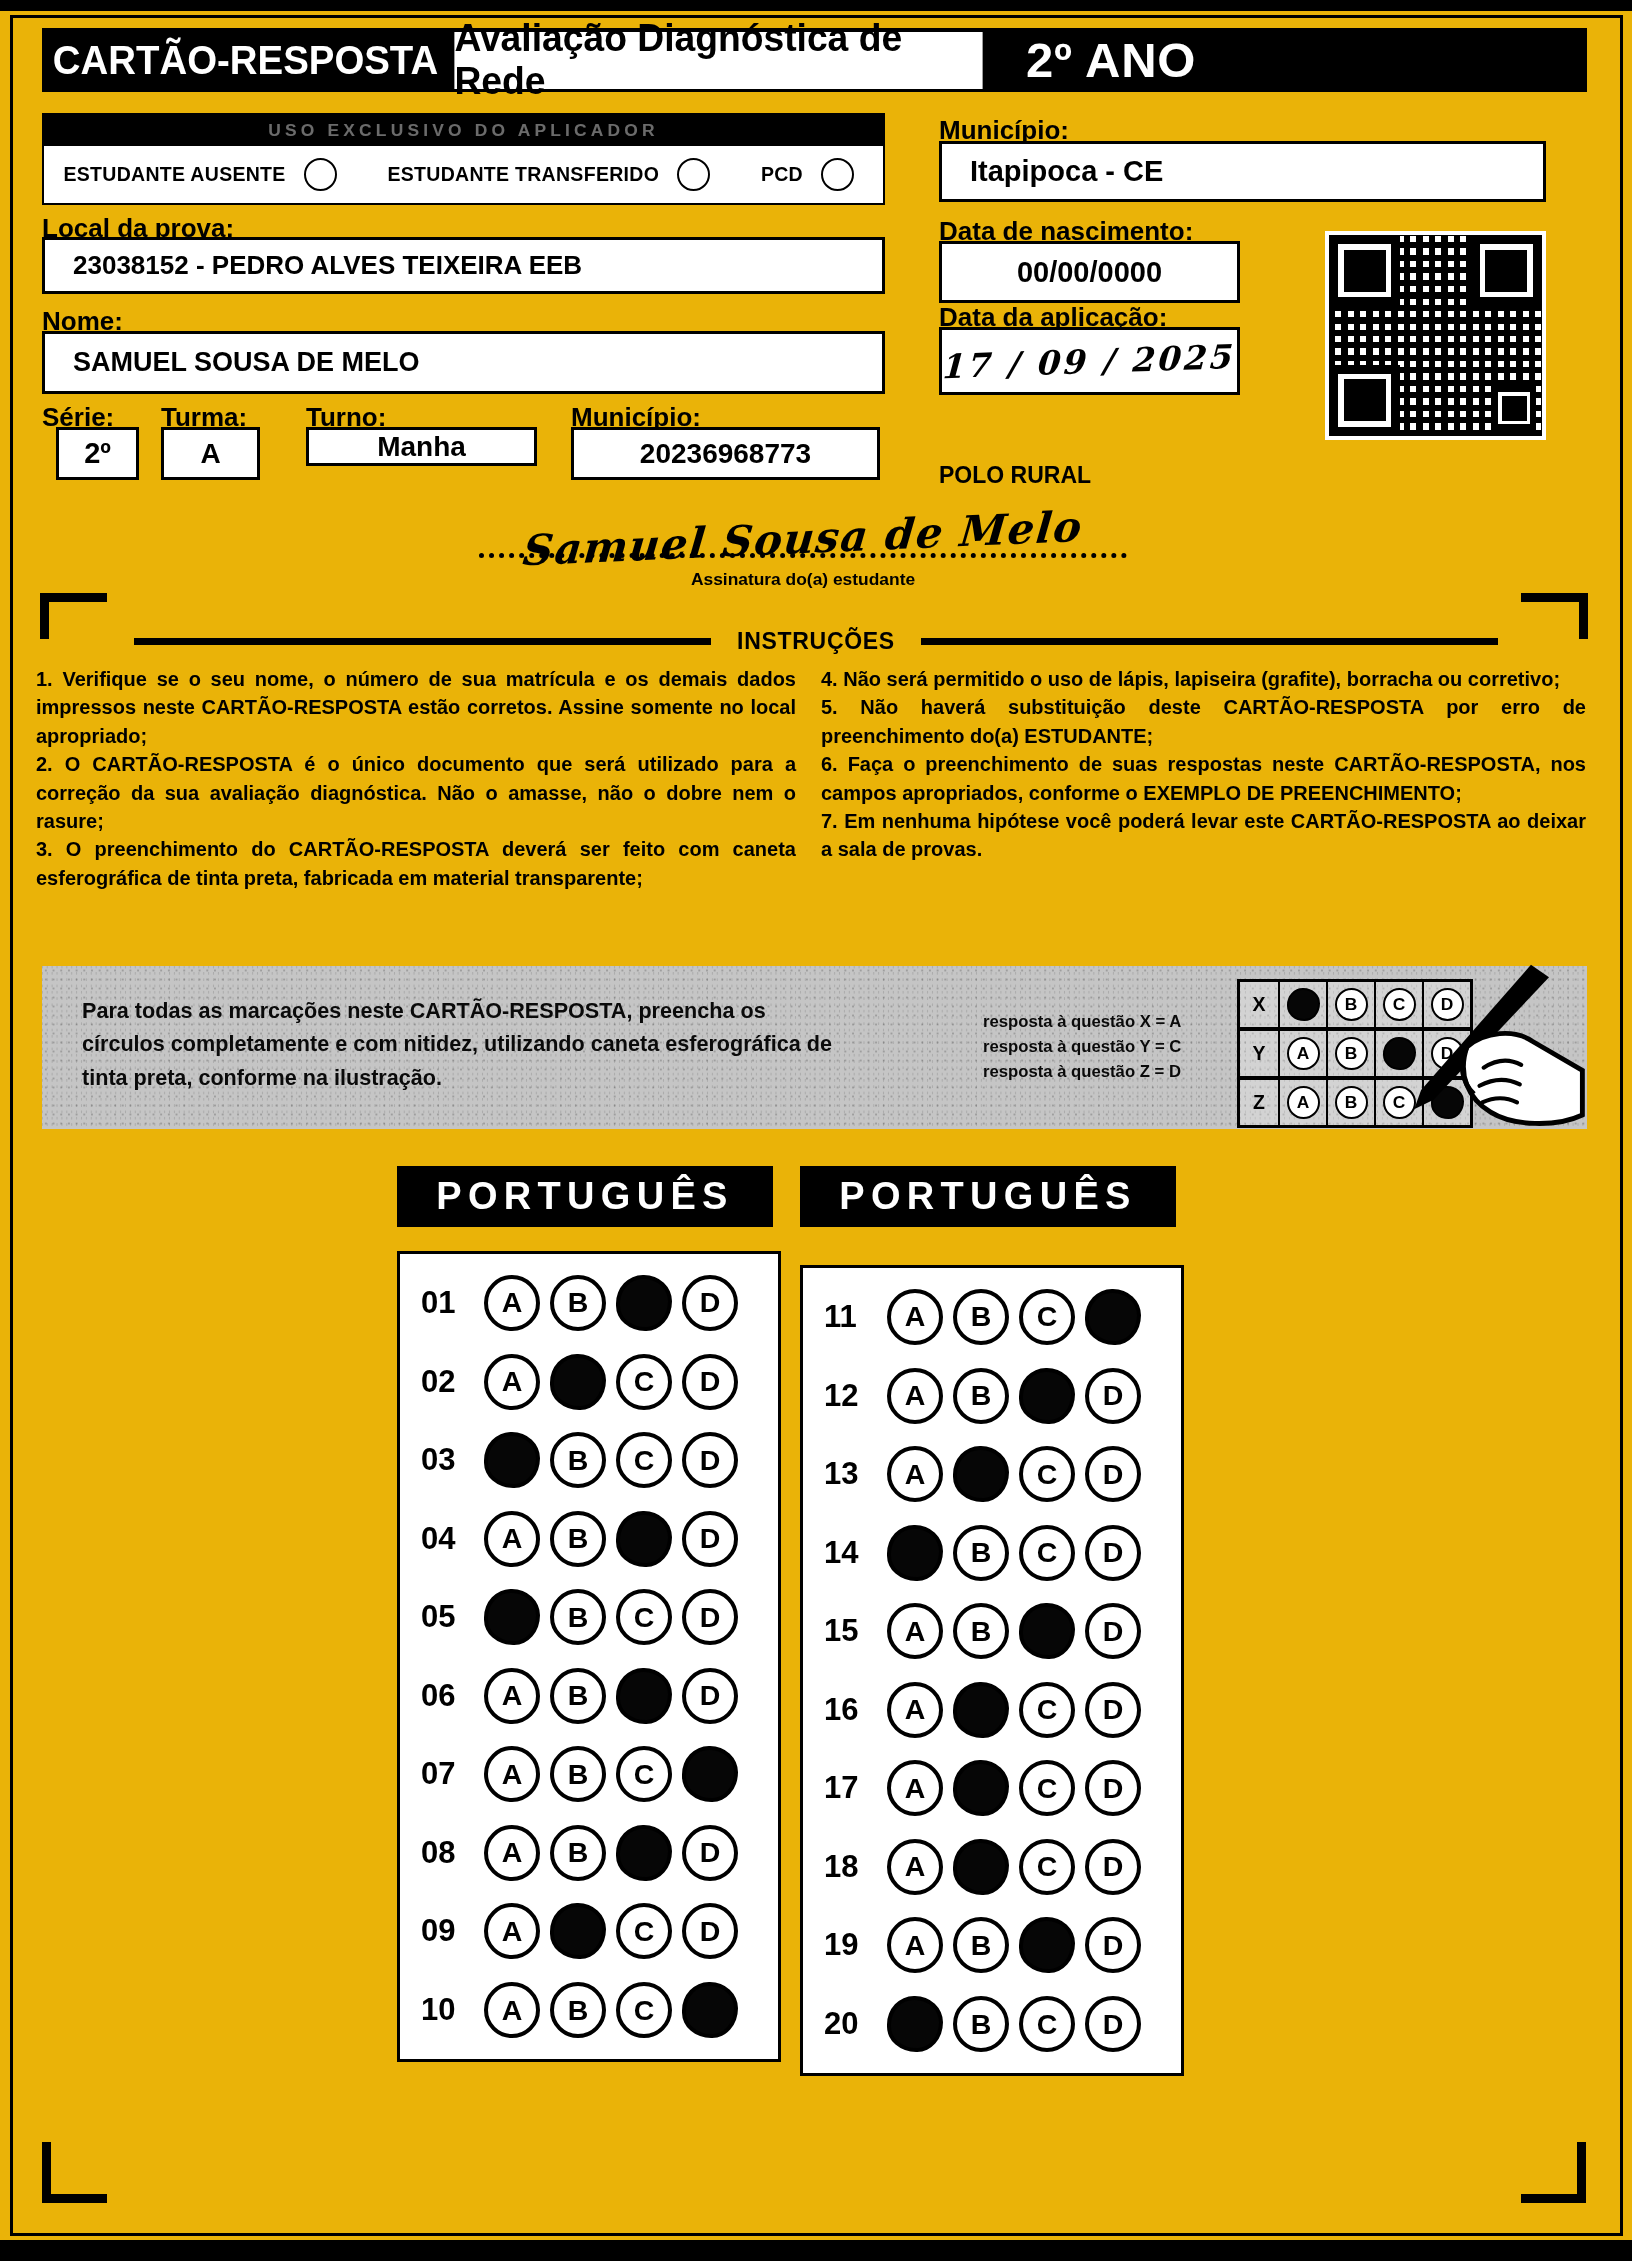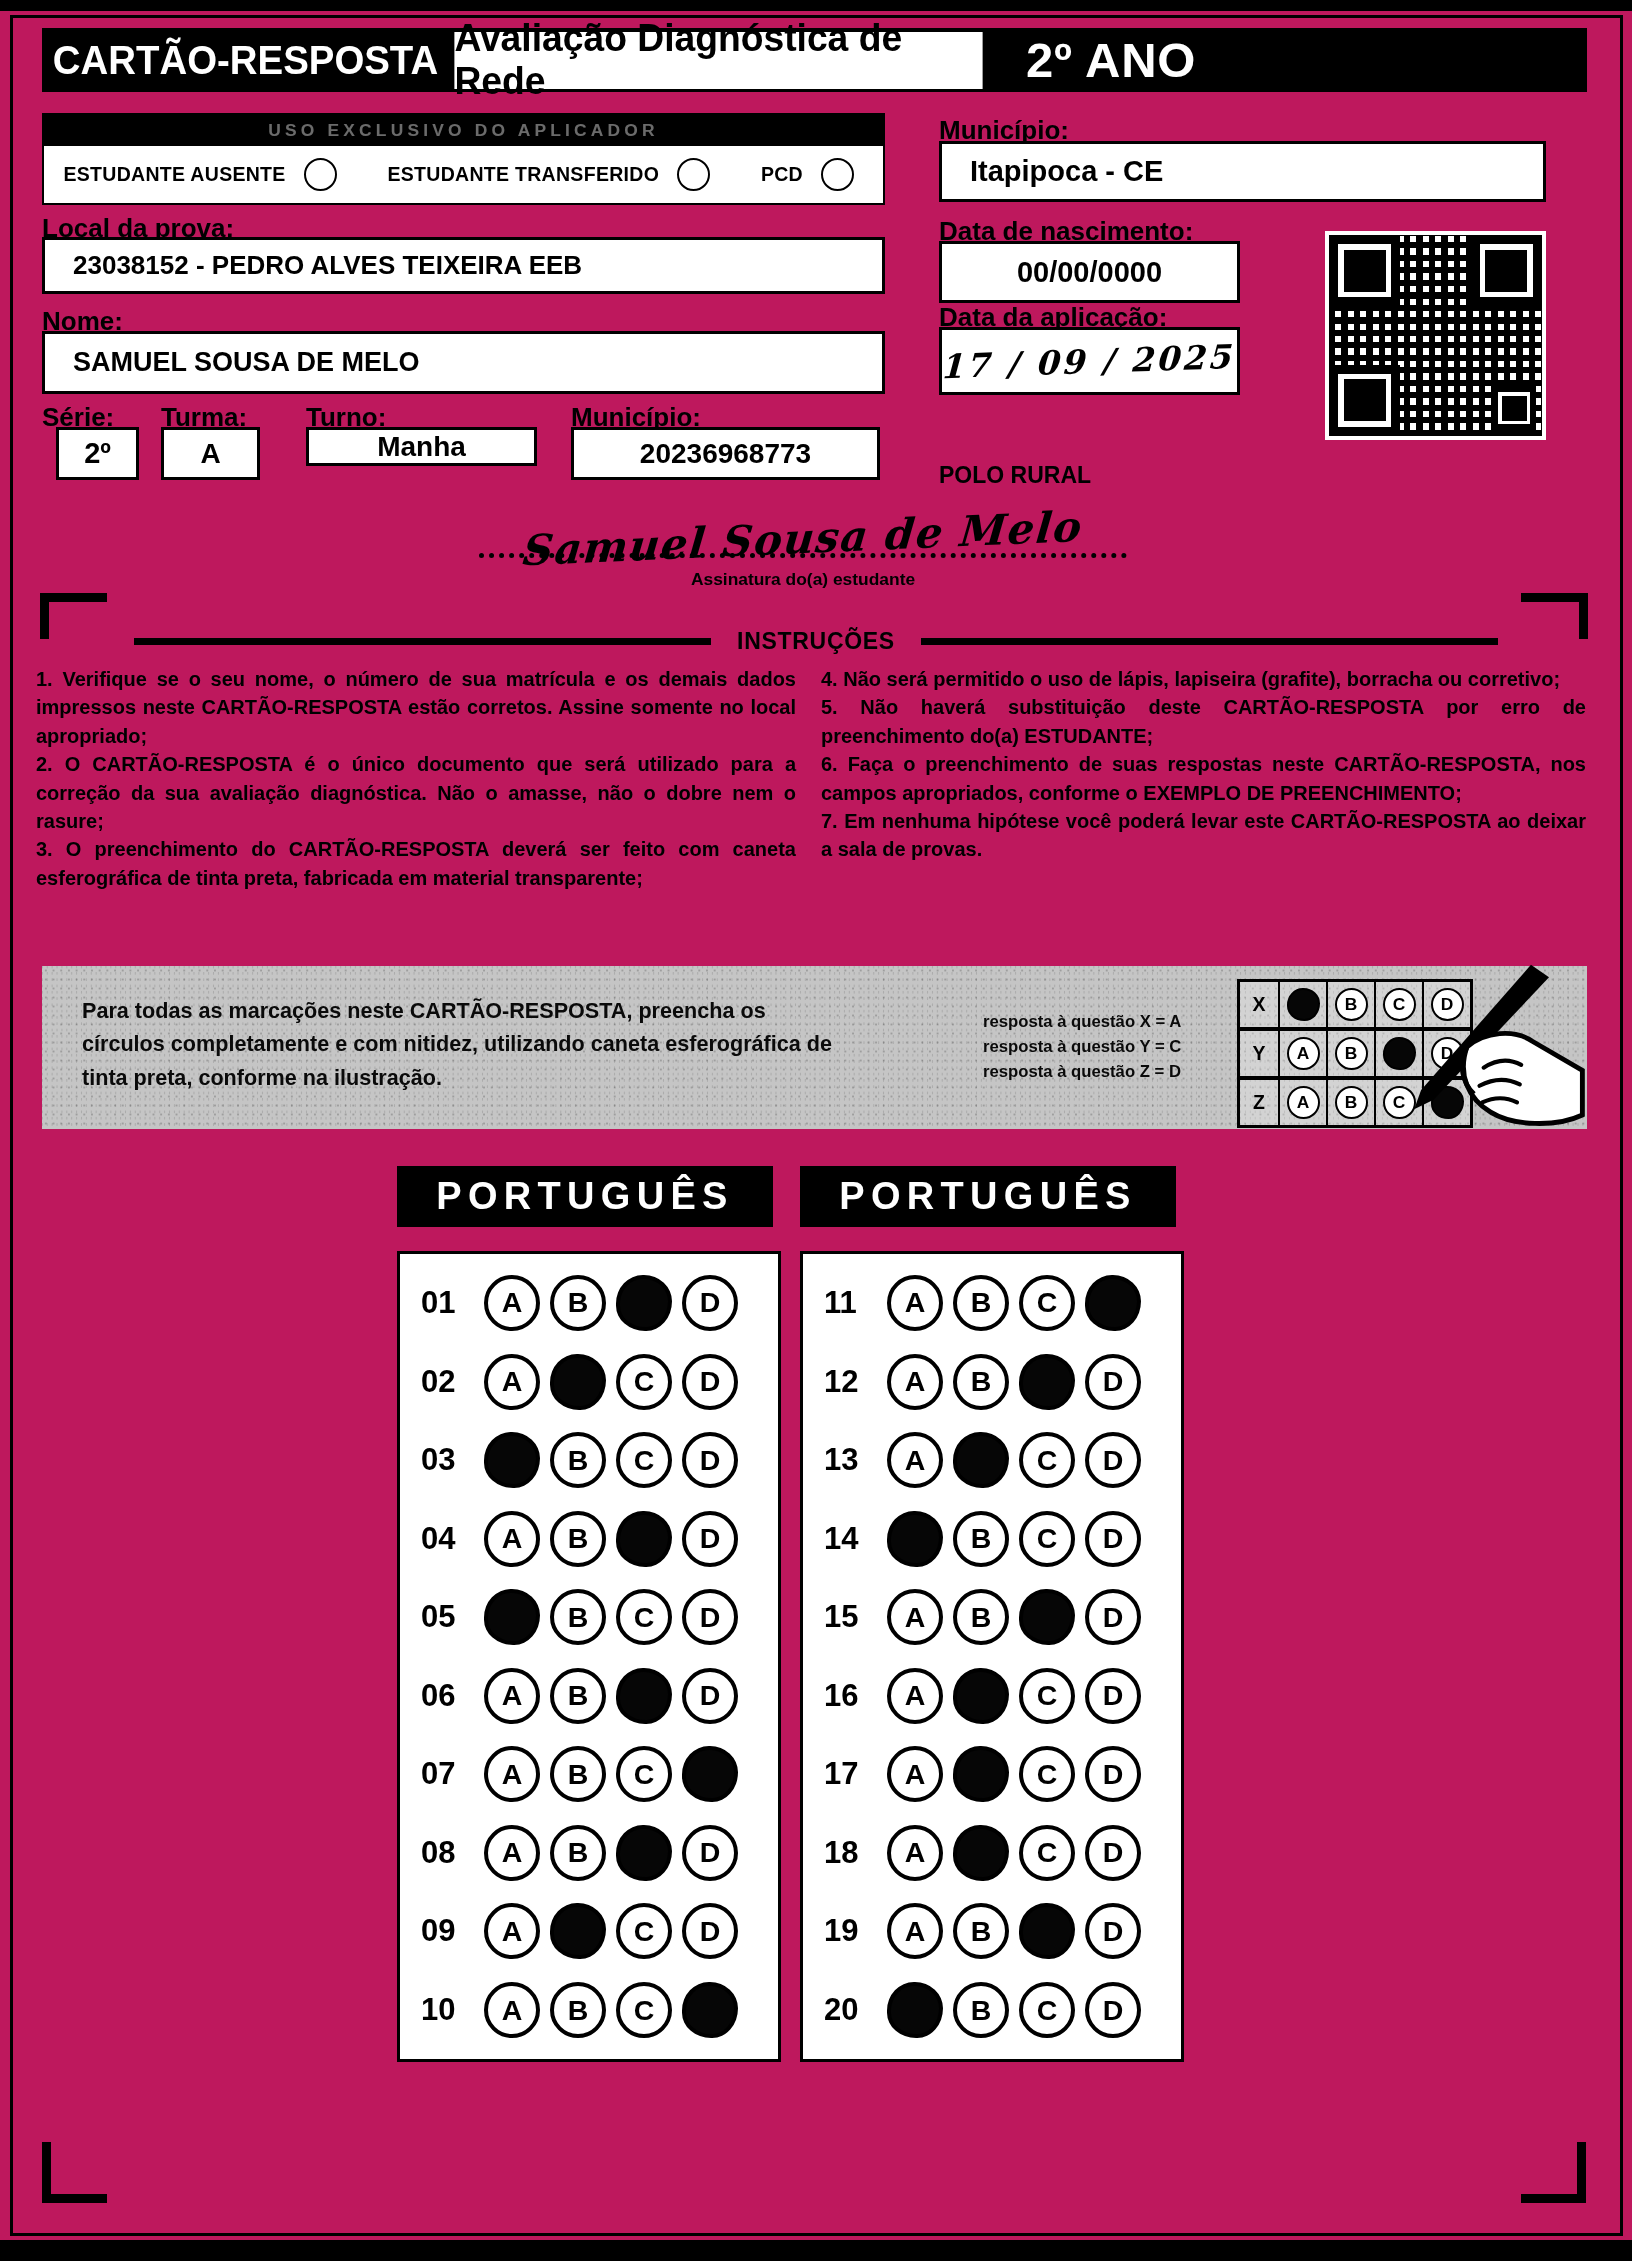--- a/index.html
+++ b/index.html
@@ -1,17 +1,17 @@
 <!DOCTYPE html>
 <html style="font-size:11px"><head>
 <meta charset="utf-8">
 <style>
   html,body{margin:0;padding:0;}
   body{width:1632px;height:2261px;background:#e8e8e8;font-family:"Liberation Sans","DejaVu Sans",sans-serif;color:#000;}
-  .page{position:relative;width:1632px;height:2261px;background:#be185d;overflow:hidden;}
+  .page{position:relative;width:1632px;height:2261px;background:#eab308;overflow:hidden;}
 
   .abs{position:absolute;box-sizing:border-box;}
   .top-bar{left:0;top:0;width:1632px;height:11px;background:#000;}
   .bottom-bar{left:0;top:2240px;width:1632px;height:21px;background:#000;}
   .frame{left:9.7px;top:15.3px;width:1613px;height:2221px;border:3.5px solid #000;}
 
   
   .header{left:42px;top:28px;width:1545px;height:64px;background:#000;display:flex;align-items:center;}
   .h-left{width:407px;color:#fff;font-size:40px;font-weight:bold;text-align:center;transform:scaleX(.96);}
   .h-mid{background:#fff;color:#000;height:57px;width:539px;display:flex;align-items:center;justify-content:center;font-size:38px;font-weight:bold;transform:scaleX(.98);}
@@ -68,21 +68,21 @@
   .ex-row:last-child{border-bottom:none;}
   .ex-label{width:38px;display:flex;align-items:center;justify-content:center;font-weight:bold;font-size:19.5px;border-right:2.8px solid #000;}
   .ex-cell{width:46px;height:45px;display:flex;align-items:center;justify-content:center;border-right:2.1px solid #000;}
   .ex-cell:last-child{border-right:none;}
   .hand-svg{position:absolute;left:1319px;top:-4.2px;width:237px;height:171px;}
 
   
   .sec-head{width:376px;height:61px;background:#000;color:#fff;display:flex;align-items:center;justify-content:center;font-size:38px;font-weight:bold;letter-spacing:6.3px;}
   .sh-0{left:397px;top:1166px;} .sh-1{left:800px;top:1166px;}
   .ans-box{top:1251px;width:384px;height:811px;border:3.5px solid #000;background:#fff;display:flex;flex-direction:column;justify-content:space-around;padding:9.7px 0;}
-  .ab-0{left:397px;} .ab-1{left:800px;}
+  .ab-0{left:397px;} .ab-1{left:800px;margin-top:14px;}
   .ans-row{display:flex;align-items:center;padding-left:21px;gap:10px;}
   .ans-num{width:53px;font-size:31px;font-weight:bold;flex:none;}
   .bubble{width:56px;height:56px;border:4.2px solid #000;border-radius:50%;background:#fff;display:flex;align-items:center;justify-content:center;font-weight:bold;font-size:28.5px;box-sizing:border-box;flex:none;}
   .bubble.filled{background:#060606;border-radius:49% 51% 47% 53%/52% 48% 54% 46%;color:transparent;}
   .bubble.sm{width:33px;height:33px;border-width:2.8px;font-size:17.4px;}
 
   .c-bl{left:42px;top:2142px;width:65px;height:61px;border-left:9px solid #000;border-bottom:9px solid #000;}
   .c-br{left:1521px;top:2142px;width:65px;height:61px;border-right:9px solid #000;border-bottom:9px solid #000;}
 </style>
 </head>

